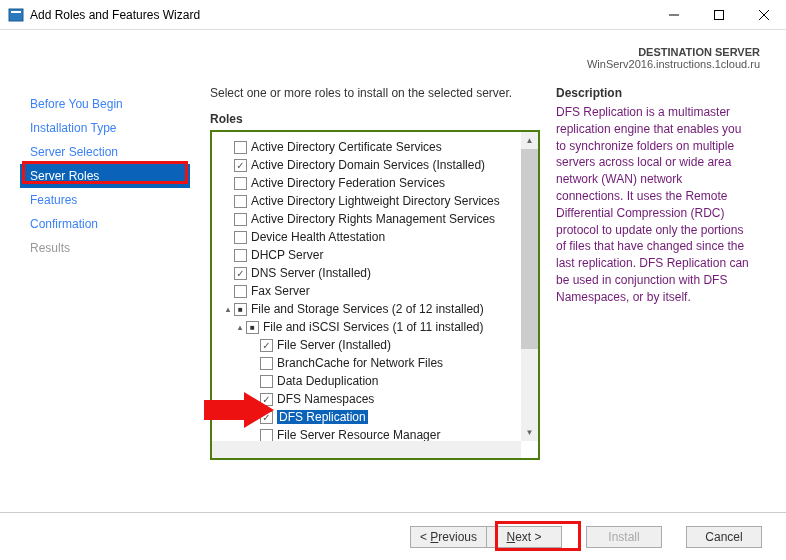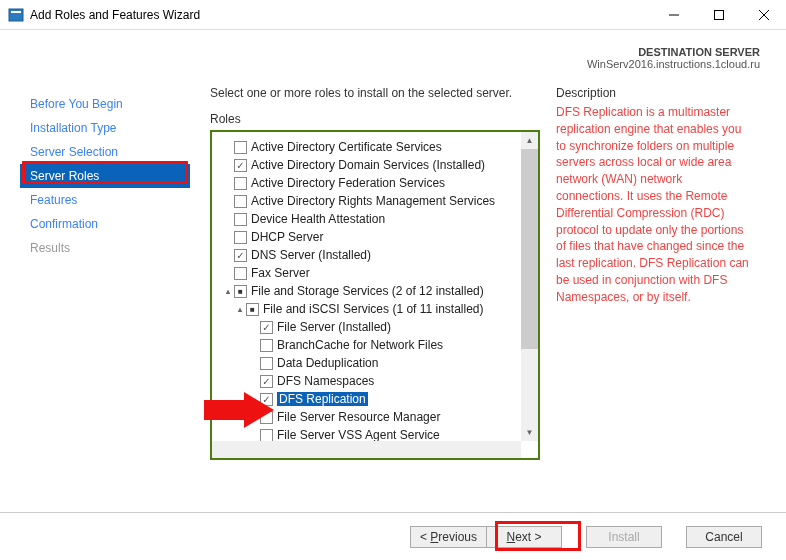--- a/index.html
+++ b/index.html
@@ -16,36 +16,36 @@
 .header-dest .dest-label { font-weight: 700; color: #444; }
 .content { display: flex; padding: 8px 20px 0 20px; height: 428px; }
 .nav { width: 170px; padding-top: 6px; position: relative; }
 .nav-item { padding: 5px 10px; color: #3b82f6; font-size: 12px; cursor: pointer; }
 .nav-item.selected { background: #0a63b8; color: #fff; }
 .nav-item.disabled { color: #999; cursor: default; }
 .nav-highlight { position: absolute; border: 3px solid #e11; top: 75px; left: 2px; width: 166px; height: 23px; pointer-events: none; }
 .main { flex: 1; padding: 0 10px 0 20px; display: flex; }
 .roles-panel { width: 330px; }
 .instruction { font-size: 12px; color: #333; margin-bottom: 12px; }
-.panel-label { font-size: 12px; font-weight: 400; margin-bottom: 4px; color: #333; }
+.panel-label { font-size: 12px; font-weight: 700; margin-bottom: 4px; color: #333; }
 .tree-box { border: 2px solid #4d7c0f; height: 330px; padding: 6px 0 0 8px; position: relative; overflow: hidden; }
 .tree-scroll-v { position: absolute; right: 0; top: 0; bottom: 17px; width: 17px; background: #f0f0f0; }
 .tree-scroll-v .thumb { position: absolute; top: 17px; left: 0; right: 0; height: 200px; background: #ccc; }
 .tree-scroll-v .arr { position: absolute; left: 0; right: 0; height: 17px; text-align: center; font-size: 8px; color: #666; line-height: 17px; }
 .tree-scroll-v .arr.up { top: 0; }
 .tree-scroll-v .arr.down { bottom: 0; }
 .tree-scroll-h { position: absolute; left: 0; right: 17px; bottom: 0; height: 17px; background: #f0f0f0; }
 .role-row { display: flex; align-items: center; height: 18px; font-size: 12px; color: #222; }
 .role-row .exp { width: 12px; text-align: center; color: #666; font-size: 9px; }
 .role-row .cb { width: 13px; height: 13px; border: 1px solid #888; margin-right: 4px; display: flex; align-items: center; justify-content: center; font-size: 10px; background: #fff; }
 .role-row .cb.checked::before { content: "✓"; color: #555; }
 .role-row .cb.mixed::before { content: "■"; color: #333; font-size: 8px; }
 .role-row .lbl.selected { background: #0a63b8; color: #fff; padding: 0 2px; }
 .desc-panel { width: 210px; padding-left: 16px; }
-.desc-text { font-size: 12px; color: #ef4444; line-height: 1.4; margin-top: 4px; }
+.desc-text { font-size: 12px; color: #701a75; line-height: 1.4; margin-top: 4px; }
 .arrow-annot { position: absolute; left: 204px; top: 392px; z-index: 10; }
 .footer { position: absolute; bottom: 0; left: 0; right: 0; height: 48px; border-top: 1px solid #ccc; display: flex; align-items: center; justify-content: flex-end; padding-right: 24px; gap: 24px; }
 .footer-btn { min-width: 76px; height: 22px; border: 1px solid #aaa; background: #efefef; font-size: 12px; color: #333; cursor: pointer; }
 .footer-btn.disabled { color: #aaa; cursor: default; }
 .footer-btn u { text-decoration: underline; }
 .btn-group { display: flex; }
 .btn-group .footer-btn:first-child { border-right: none; }
 .next-highlight { position: absolute; border: 3px solid #e11; bottom: 9px; right: 205px; width: 86px; height: 30px; pointer-events: none; }
 .ind0 { padding-left: 2px; }
 .ind1 { padding-left: 14px; }
@@ -119,20 +119,25 @@
               <span class="lbl">Active Directory Domain Services (Installed)</span>
             </div>
             <div class="role-row ind0">
               <span class="exp"></span>
               <span class="cb unchecked"></span>
               <span class="lbl">Active Directory Federation Services</span>
             </div>
             <div class="role-row ind0">
               <span class="exp"></span>
               <span class="cb unchecked"></span>
+              <span class="lbl">Active Directory Lightweight Directory Services</span>
+            </div>
+            <div class="role-row ind0">
+              <span class="exp"></span>
+              <span class="cb unchecked"></span>
               <span class="lbl">Active Directory Rights Management Services</span>
             </div>
             <div class="role-row ind0">
               <span class="exp"></span>
               <span class="cb unchecked"></span>
               <span class="lbl">Device Health Attestation</span>
             </div>
             <div class="role-row ind0">
               <span class="exp"></span>
               <span class="cb unchecked"></span>

